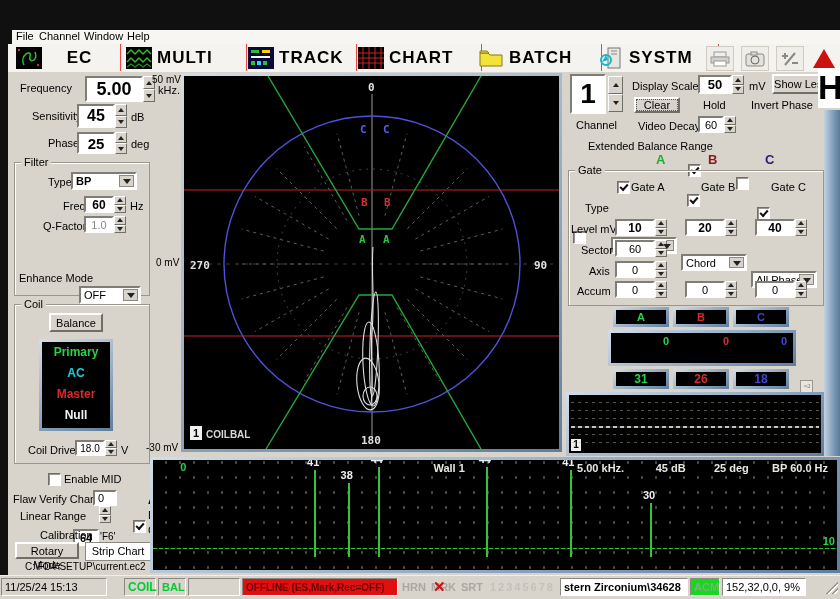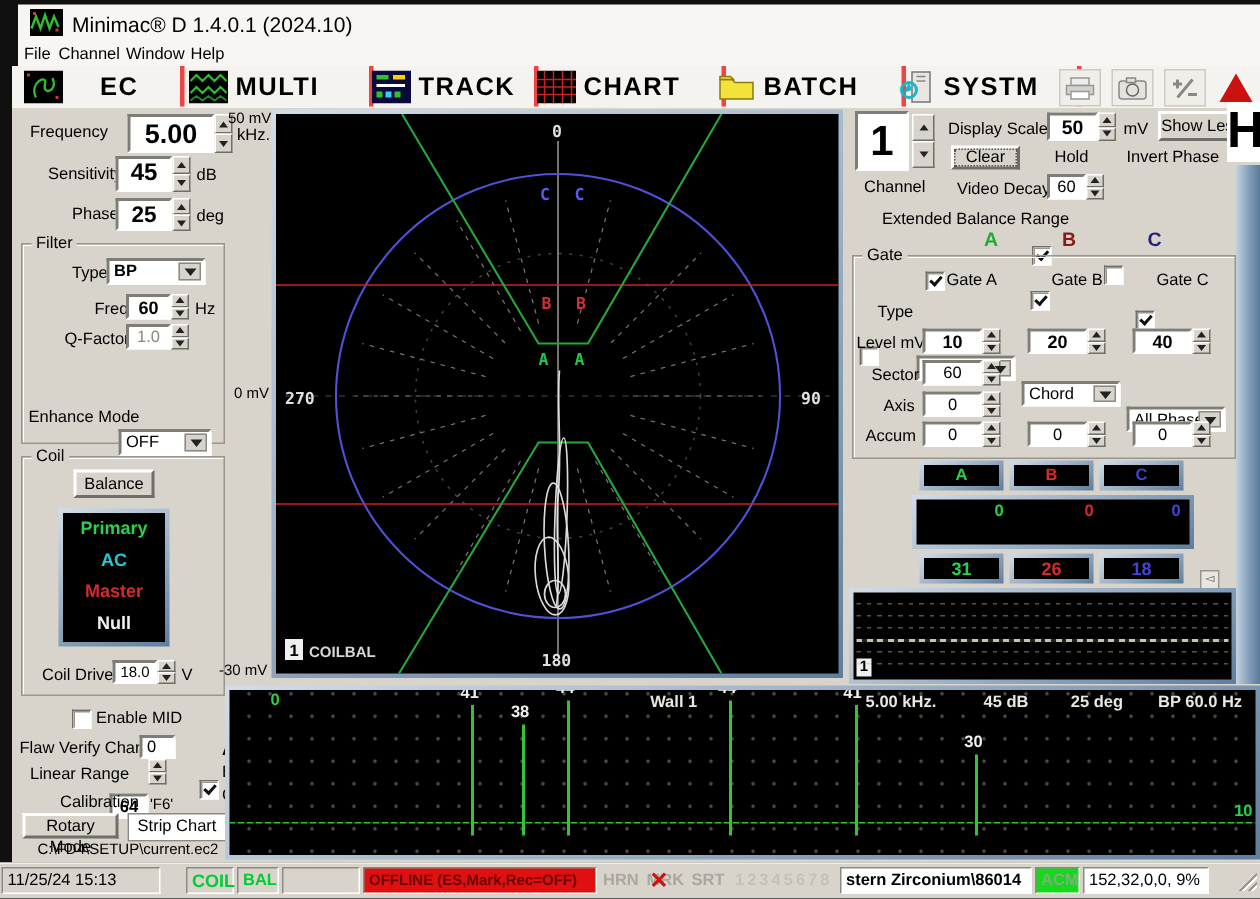--- a/index.html
+++ b/index.html
@@ -4,21 +4,21 @@
 <style>
   html,body{margin:0;padding:0;background:#101010;}
   #root{position:relative;width:840px;height:599px;overflow:hidden;
         font-family:"Liberation Sans",sans-serif;color:#000;background:#101010;}
   .abs{position:absolute;}
   
   #titlebar{left:12px;top:3px;width:828px;height:27px;background:#f8f6f2;}
   #menubar{left:12px;top:30px;width:828px;height:14px;background:#f8f6f2;font-size:11px;}
   #toolbar{left:8px;top:44px;width:832px;height:28px;background:#f5f3ef;border-bottom:1px solid #b8b4ac;}
   .tbtn{position:absolute;top:0;height:27px;display:flex;align-items:center;gap:5px;
-        border-right:3px solid #ef4444;padding:0 8px;}
+        border-right:1px solid #ef4444;padding:0 8px;}
   .tbtn .lbl{font-weight:bold;font-size:17px;letter-spacing:1px;}
   .ticonbtn{position:absolute;top:2px;width:26px;height:23px;display:flex;align-items:center;justify-content:center;
         border:1px solid #cfcbc3;background:#f0eee8;}
   
   #main{left:8px;top:72px;width:832px;height:503px;background:#d8d4cc;}
   .lbl11{font-size:11px;}
   .lbl10{font-size:10px;}
   .inset{background:#fff;border-top:2px solid #7e7e76;border-left:2px solid #7e7e76;
          border-bottom:2px solid #fff;border-right:2px solid #fff;box-sizing:border-box;}
   .btn{background:#d8d4cc;border-top:2px solid #fff;border-left:2px solid #fff;
@@ -58,29 +58,20 @@
   .pklbl{position:absolute;color:#f0f0f0;font-weight:bold;font-size:11px;transform:translateX(-60%);}
   .hdr-it{position:absolute;color:#e8e8e0;font-weight:bold;font-size:11px;top:2px;}
   .wrow{position:absolute;left:2px;right:2px;height:1px;
         background:repeating-linear-gradient(90deg,rgba(190,185,160,.45) 0 3px,transparent 3px 7px);}
 </style>
 </head>
 <body>
 
 <div id="root">
 
-  <div class="abs" id="titlebar">
-    <svg class="abs" style="left:8px;top:3px" width="22" height="18">
-      <rect x="0" y="0" width="22" height="18" fill="#000"></rect>
-      <polyline points="1,13 4,5 7,13 10,4 13,13 16,5 19,12" stroke="#2fbf2f" stroke-width="1.6" fill="none"></polyline>
-      <rect x="2" y="2" width="2" height="2" fill="#c33"></rect>
-        <rect x="17" y="13" width="2" height="2" fill="#c33"></rect>
-    </svg>
-    <span class="abs" style="left:36px;top:5px;font-size:14px">Minimac® D  1.4.0.1  (2024.10)</span>
-  </div>
 
   <div class="abs" id="menubar">
     <span class="abs" style="left:4px" class2="menu-item">File</span>
     <span class="abs" style="left:27px">Channel</span>
     <span class="abs" style="left:72px">Window</span>
     <span class="abs" style="left:115px">Help</span>
   </div>
 
   <div class="abs" id="toolbar">
     <div class="tbtn" style="left:0;width:96px">
@@ -511,18 +502,18 @@
     <div class="seg" style="left:1px;width:106px">11/25/24 15:13</div>
     <div class="seg gr-txt" style="left:124px;width:32px;font-size:12px">COIL</div>
     <div class="seg gr-txt" style="left:158px;width:28px;font-size:11px">BAL</div>
     <div class="seg" style="left:188px;width:52px"></div>
     <div class="seg" style="left:242px;width:156px;background:#e01010;color:#6a0000;font-weight:bold;font-size:10px;white-space:nowrap;overflow:hidden">OFFLINE  (ES,Mark,Rec=OFF)</div>
     <span class="abs" style="left:402px;top:5px;color:#a8a8a0;font-weight:bold;font-size:11px">HRN</span>
     <span class="abs" style="left:431px;top:5px;color:#a8a8a0;font-weight:bold;font-size:11px">MRK</span>
     <span class="abs" style="left:433px;top:2px;color:#cc1111;font-weight:bold;font-size:15px">✕</span>
     <span class="abs" style="left:461px;top:5px;color:#a8a8a0;font-weight:bold;font-size:11px">SRT</span>
     <span class="abs" style="left:490px;top:5px;color:#c2c2ba;font-weight:bold;font-size:11px;letter-spacing:2px">12345678</span>
-    <div class="seg" style="left:560px;width:128px;background:#fff;font-weight:bold;white-space:nowrap;overflow:hidden">stern Zirconium\86014</div>
+    <div class="seg" style="left:560px;width:128px;background:#fff;font-weight:bold;white-space:nowrap;overflow:hidden">stern Zirconium\34628</div>
     <div class="seg" style="left:690px;width:30px;background:#16d81c;color:#7fae7f;font-weight:bold">ACM</div>
     <div class="seg" style="left:722px;width:84px;background:#fff">152,32,0,0, 9%</div>
     <div class="abs" style="right:2px;top:6px;width:12px;height:12px;background:linear-gradient(135deg,transparent 50%,#9a968e 50%,#9a968e 58%,#fff 58%,#fff 66%,transparent 66%,transparent 74%,#9a968e 74%,#9a968e 82%,#fff 82%,#fff 90%,transparent 90%)"></div>
   </div>
 </div>
 
 </body></html>

